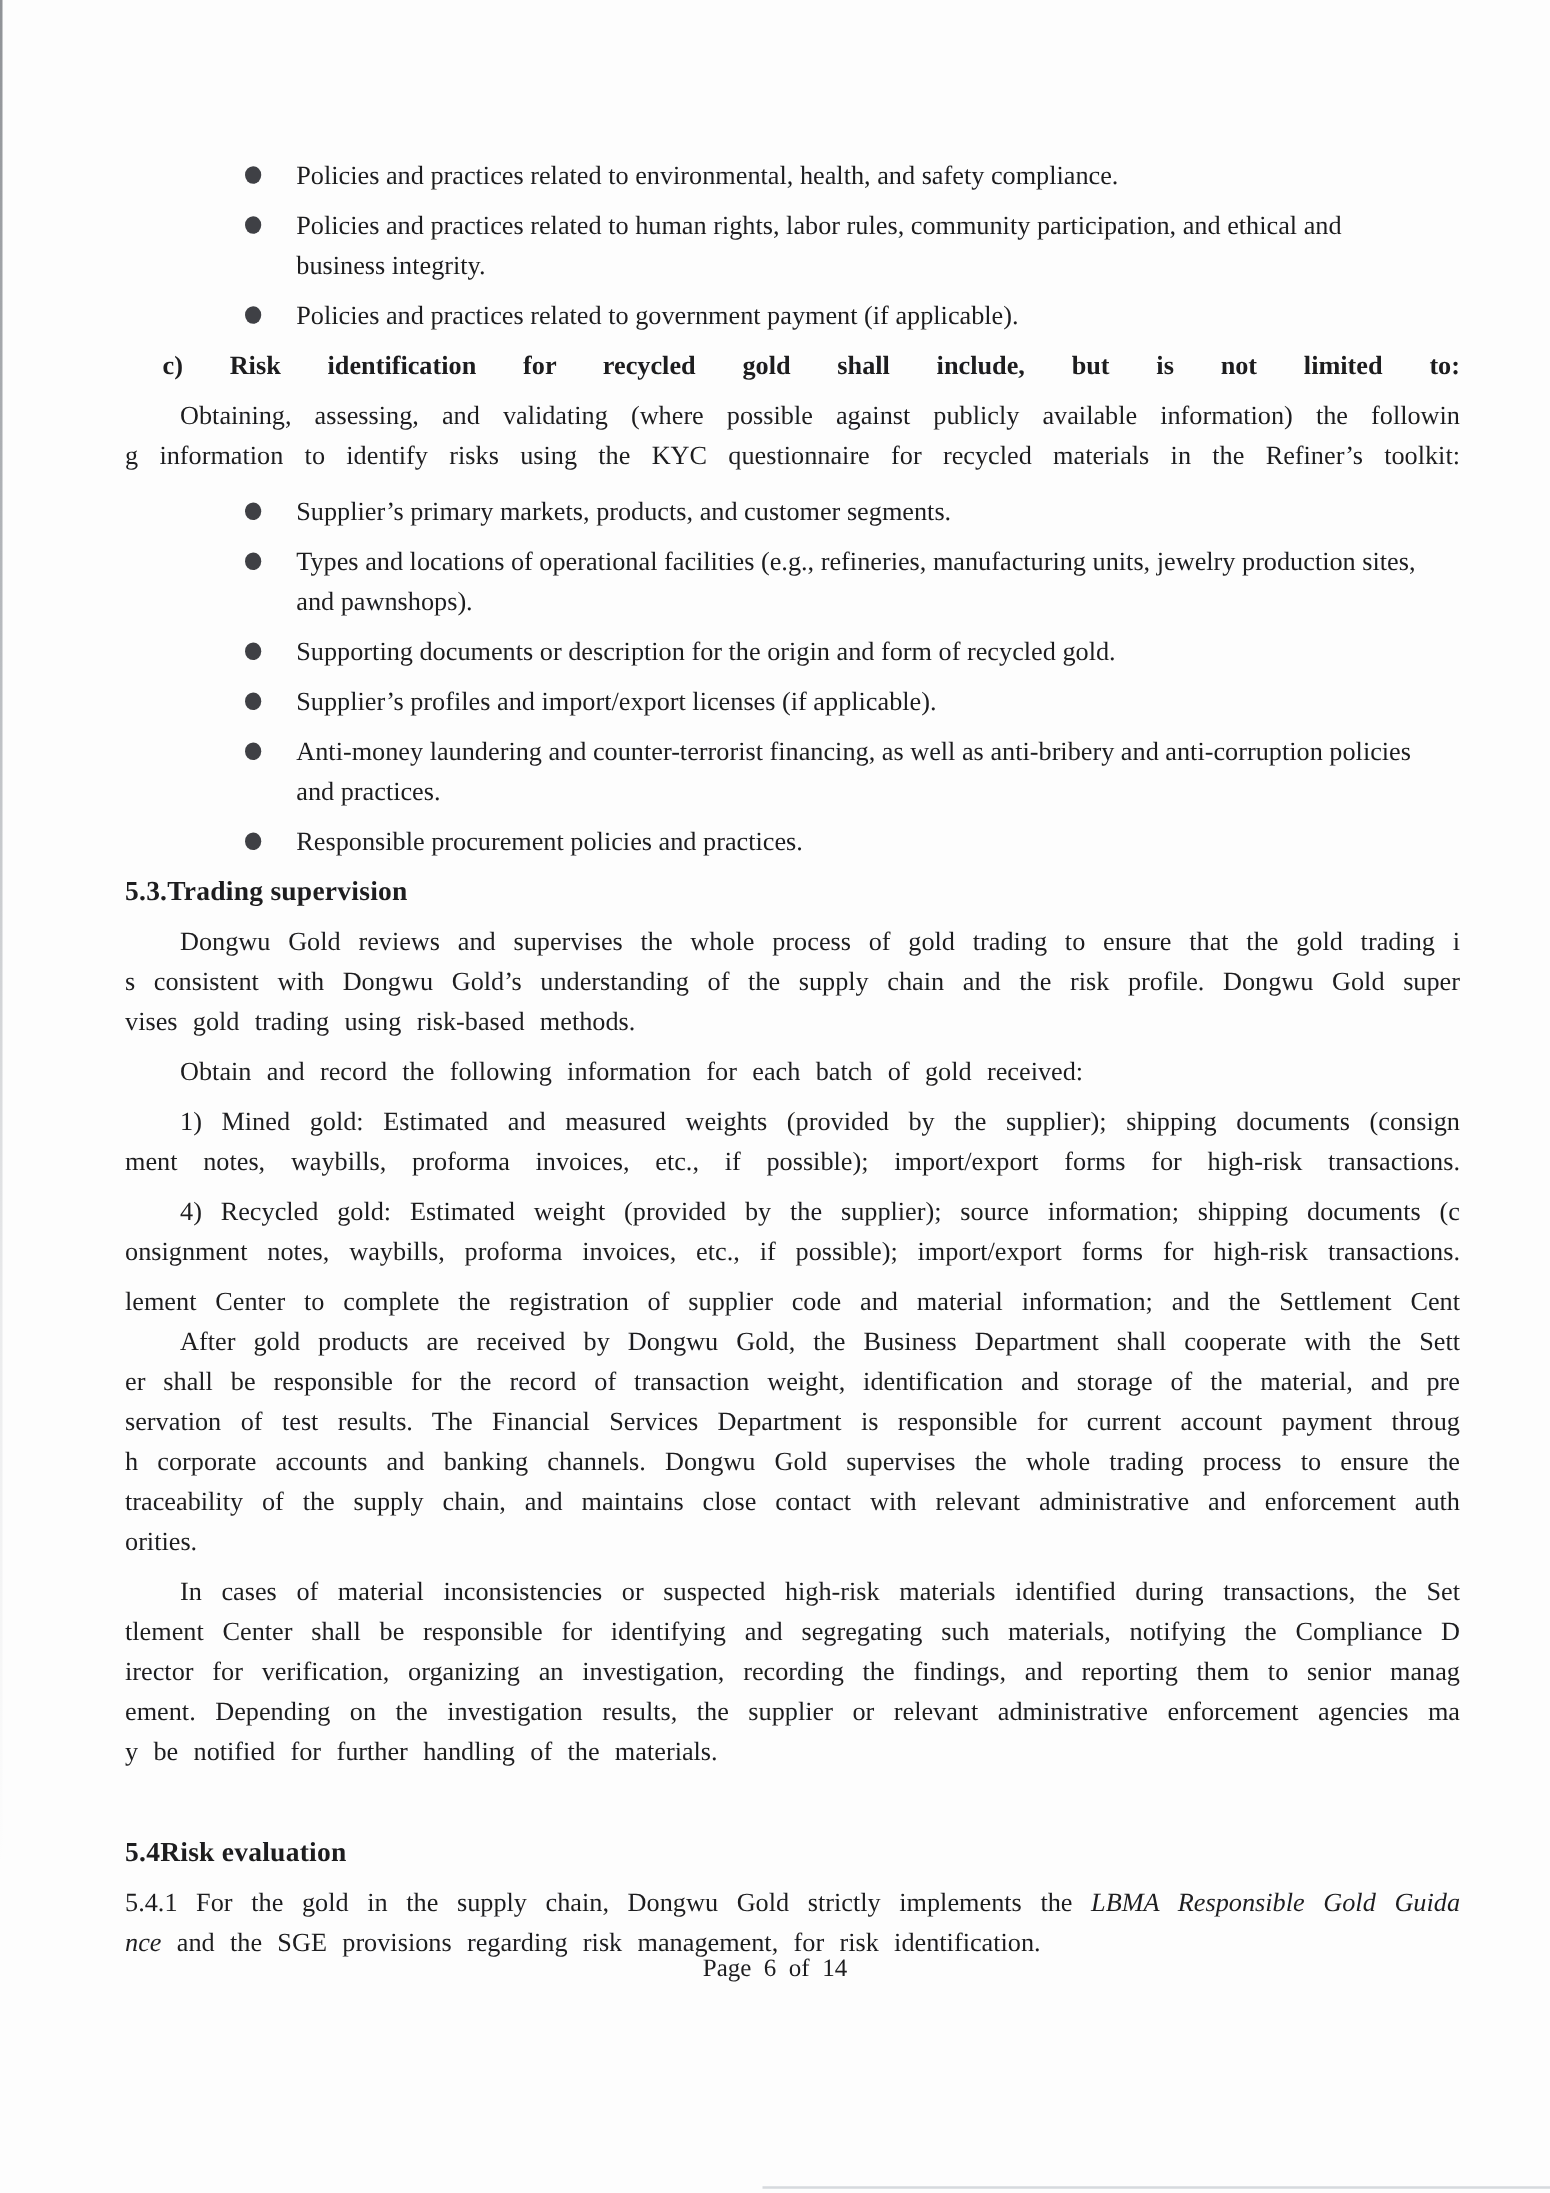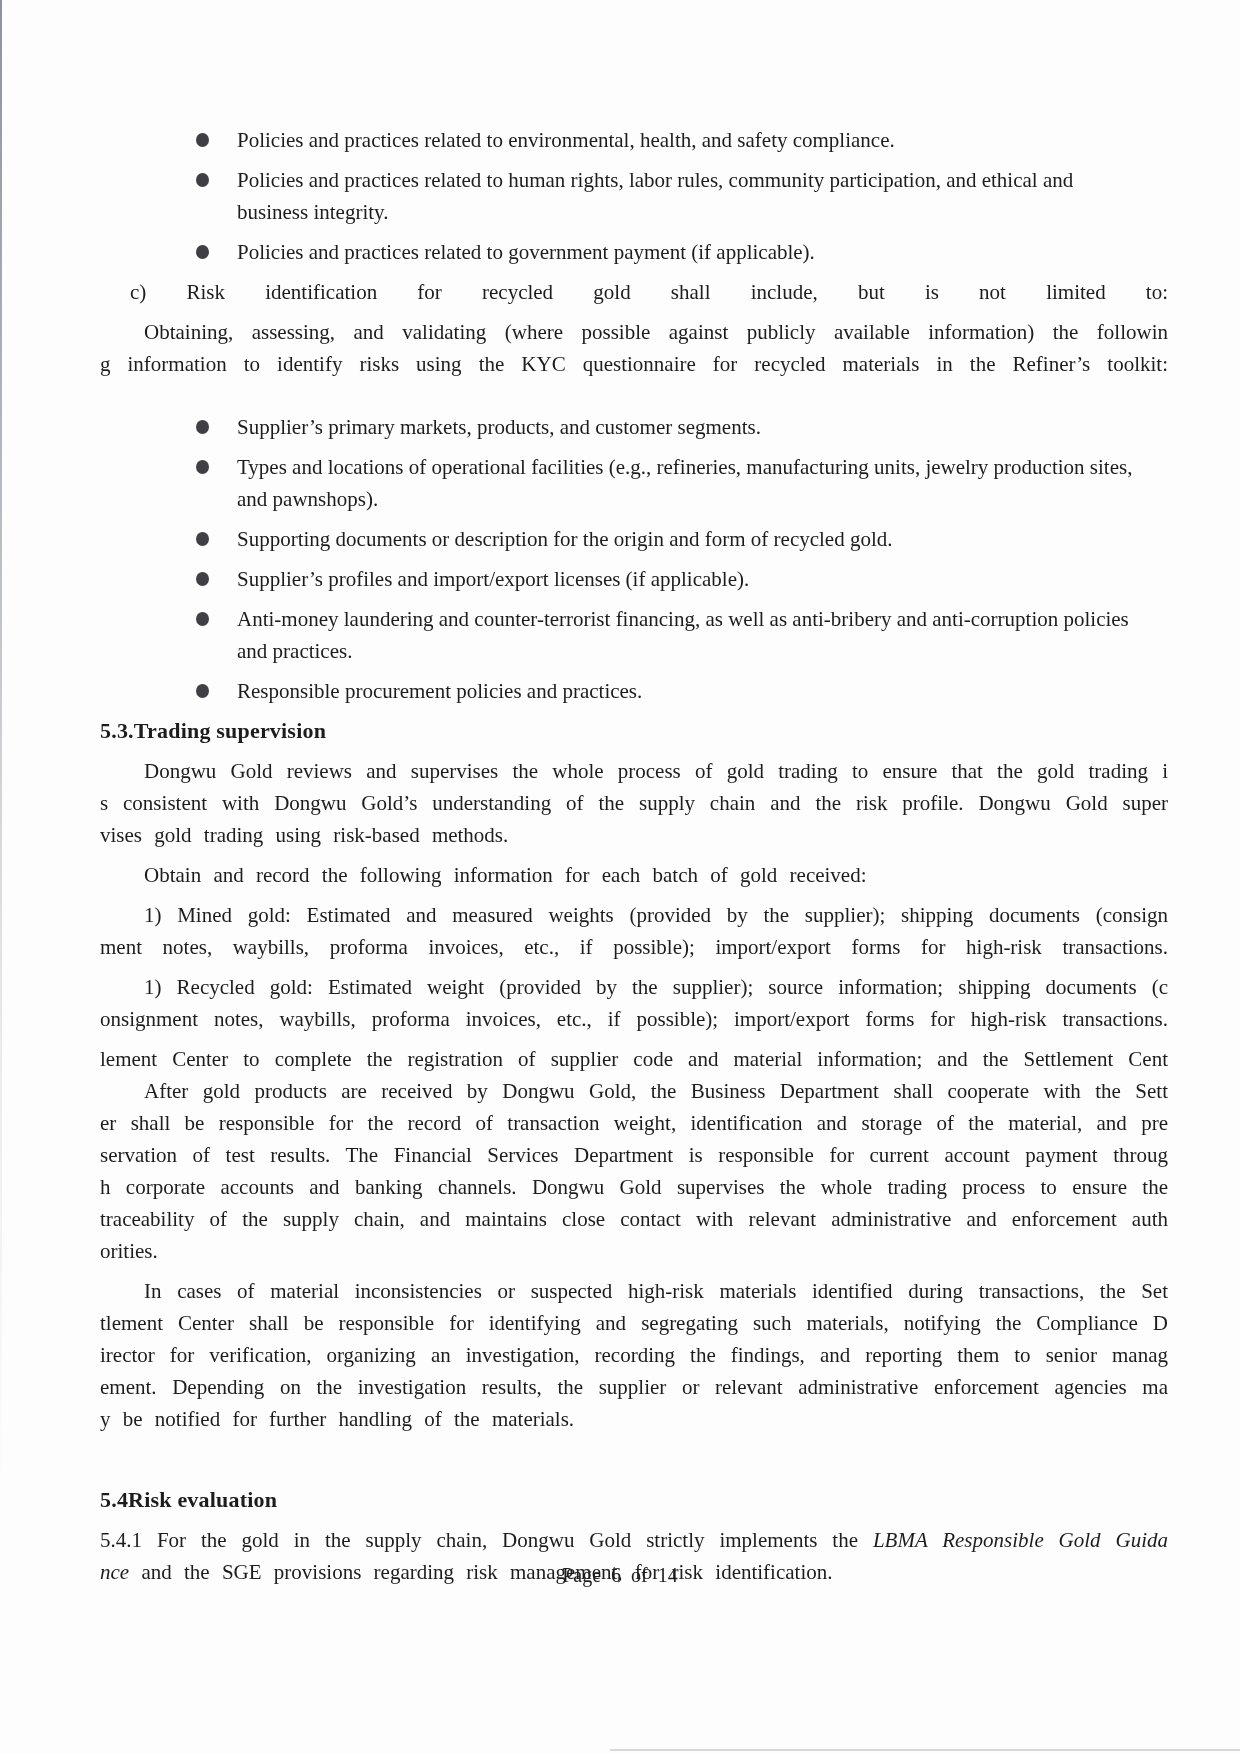--- a/index.html
+++ b/index.html
@@ -27,23 +27,23 @@
     position:absolute;left:100px;right:72px;top:124px;
   }
   .block{margin:0 0 8px 0;}
   .ln,.bln{
     font-size:21px;line-height:32px;
   }
   .jl{text-align:justify;text-align-last:justify;}
   .nl{text-align:left;}
   .sp{word-spacing:7px;}
   .ind{padding-left:44px;}
-  .ind-sm{padding-left:30px;}
+  .ind-sm{padding-left:30px;font-weight:bold;}
   .bullets{margin-top:0;}
-  .bullets.deep{margin-top:31px;}
+  .bullets.deep{margin-top:13px;}
   .item{display:flex;margin:0 0 8px 0;}
   .marker{
     flex:0 0 auto;width:13px;height:14px;border-radius:50%;
     background:var(--bullet);
     margin:9px 0 0 96px;
   }
   .btext{padding-left:28px;}
   .h{
     font-size:22px;font-weight:bold;line-height:32px;margin:8px 0;
     letter-spacing:0.2px;
@@ -151,21 +151,21 @@
     <div class="block">
       <div class="ln nl sp ind">Obtain and record the following information for each batch of gold received:</div>
     </div>
 
     <div class="block">
       <div class="ln jl ind">1) Mined gold: Estimated and measured weights (provided by the supplier); shipping documents (consign</div>
       <div class="ln jl">ment notes, waybills, proforma invoices, etc., if possible); import/export forms for high-risk transactions.</div>
     </div>
 
     <div class="block">
-      <div class="ln jl ind">1) Recycled gold: Estimated weight (provided by the supplier); source information; shipping documents (c</div>
+      <div class="ln jl ind">4) Recycled gold: Estimated weight (provided by the supplier); source information; shipping documents (c</div>
       <div class="ln jl">onsignment notes, waybills, proforma invoices, etc., if possible); import/export forms for high-risk transactions.</div>
     </div>
 
     <div class="block">
       <div class="ln jl">lement Center to complete the registration of supplier code and material information; and the Settlement Cent</div>
       <div class="ln jl ind">After gold products are received by Dongwu Gold, the Business Department shall cooperate with the Sett</div>
       <div class="ln jl">er shall be responsible for the record of transaction weight, identification and storage of the material, and pre</div>
       <div class="ln jl">servation of test results. The Financial Services Department is responsible for current account payment throug</div>
       <div class="ln jl">h corporate accounts and banking channels. Dongwu Gold supervises the whole trading process to ensure the</div>
       <div class="ln jl">traceability of the supply chain, and maintains close contact with relevant administrative and enforcement auth</div>

